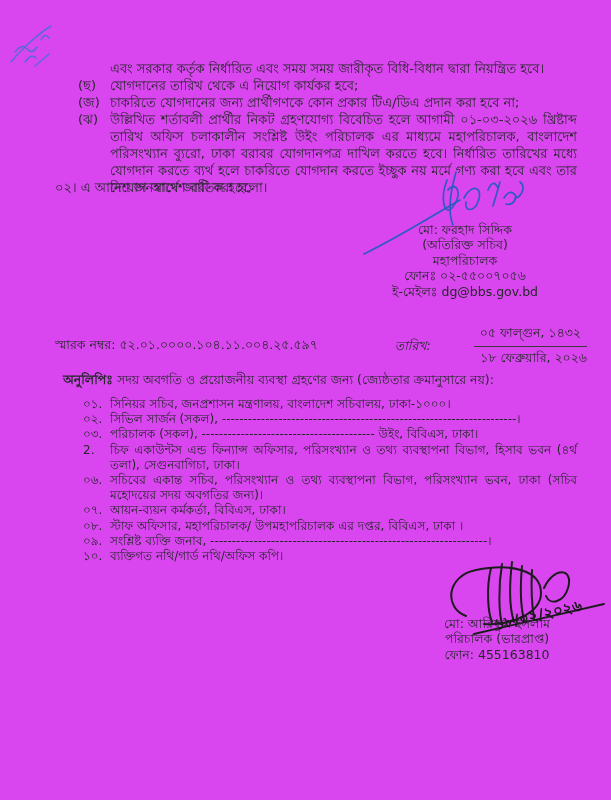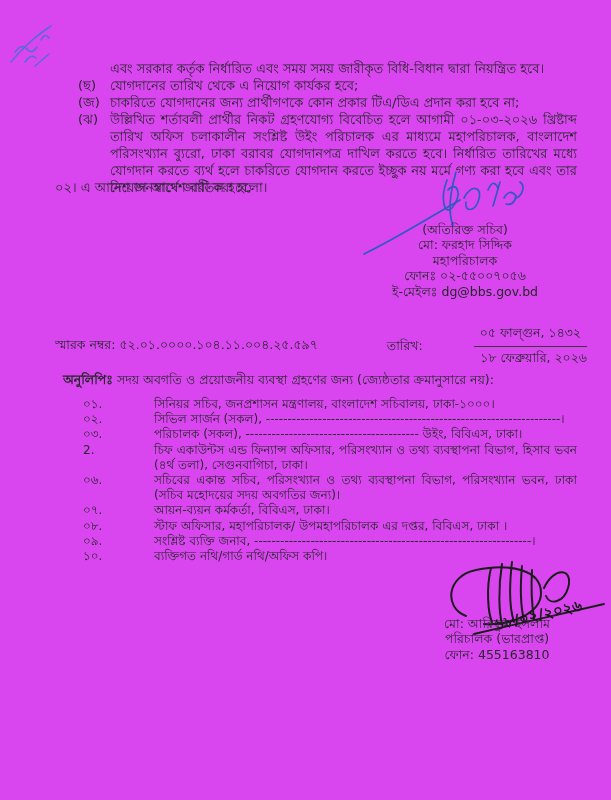--- a/index.html
+++ b/index.html
@@ -15,31 +15,31 @@
   .term-row{display:flex;}
   .term-label{width:32px;margin-left:23px;flex:none;}
   .term-text{flex:1;text-align:justify;}
   .order-line{position:absolute;left:55px;top:178px;font-size:13px;}
   
   .sig-top-text{position:absolute;left:383px;top:222px;width:164px;text-align:center;
     font-size:12.5px;line-height:15.4px;}
   
   .memo-line{position:absolute;left:55px;top:336px;font-size:12.5px;white-space:nowrap;}
   .date-block{position:absolute;right:24px;top:324px;display:flex;align-items:center;font-size:12.5px;}
-  .date-label{margin-right:16px;}
+  .date-label{margin-right:8px;font-style:italic;}
   .date-stack{text-align:right;margin-left:35px;}
   .date-top{display:block;border-bottom:1px solid #3a3a3a;padding:0 6px 2px;}
   .date-bottom{display:block;padding-top:2px;}
   
   .cc-heading{position:absolute;left:63px;top:371px;font-size:12.5px;}
   .cc-bold{font-weight:bold;}
   .cc-list{position:absolute;left:83px;top:397px;width:494px;font-size:12px;line-height:15.2px;}
   .cc-row{display:flex;}
   .cc-no{width:27px;flex:none;}
-  .cc-text{flex:1;text-align:justify;word-break:break-word;margin-left:44px;}
+  .cc-text{flex:1;text-align:justify;word-break:break-word;}
   
   .sig-bottom-text{position:absolute;left:434px;top:616px;width:126px;text-align:center;
     font-size:12.5px;line-height:15.4px;}
 </style>
 </head>
 <body>
 
 <div class="doc">
 
   <svg class="ink" style="left:5px;top:18px;" width="52" height="55" viewBox="0 0 52 55">
@@ -77,22 +77,22 @@
       <path d="M104,4 C98,25 96,45 101,57"></path>
       <path d="M112,30 C120,14 132,20 126,34 C122,44 112,44 114,34"></path>
       <path d="M136,22 q5,-12 10,-2"></path>
       <path d="M148,14 l-7,24"></path>
       <path d="M152,30 q6,-10 12,-2 q-2,10 -10,8"></path>
       <path d="M168,14 c6,4 2,14 -4,16"></path>
     </g>
   </svg>
 
   <div class="sig-top-text">
+    <div>মো: ফরহাদ সিদ্দিক</div>
     <div>(অতিরিক্ত সচিব)</div>
-    <div>মো: ফরহাদ সিদ্দিক</div>
     <div>মহাপরিচালক</div>
     <div>ফোনঃ ০২-৫৫০০৭০৫৬</div>
     <div>ই-মেইলঃ dg@bbs.gov.bd</div>
   </div>
 
   <div class="memo-line">
     <span>স্মারক নম্বর:</span>
     <span>৫২.০১.০০০০.১০৪.১১.০০৪.২৫.৫৯৭</span>
   </div>
   <div class="date-block">

